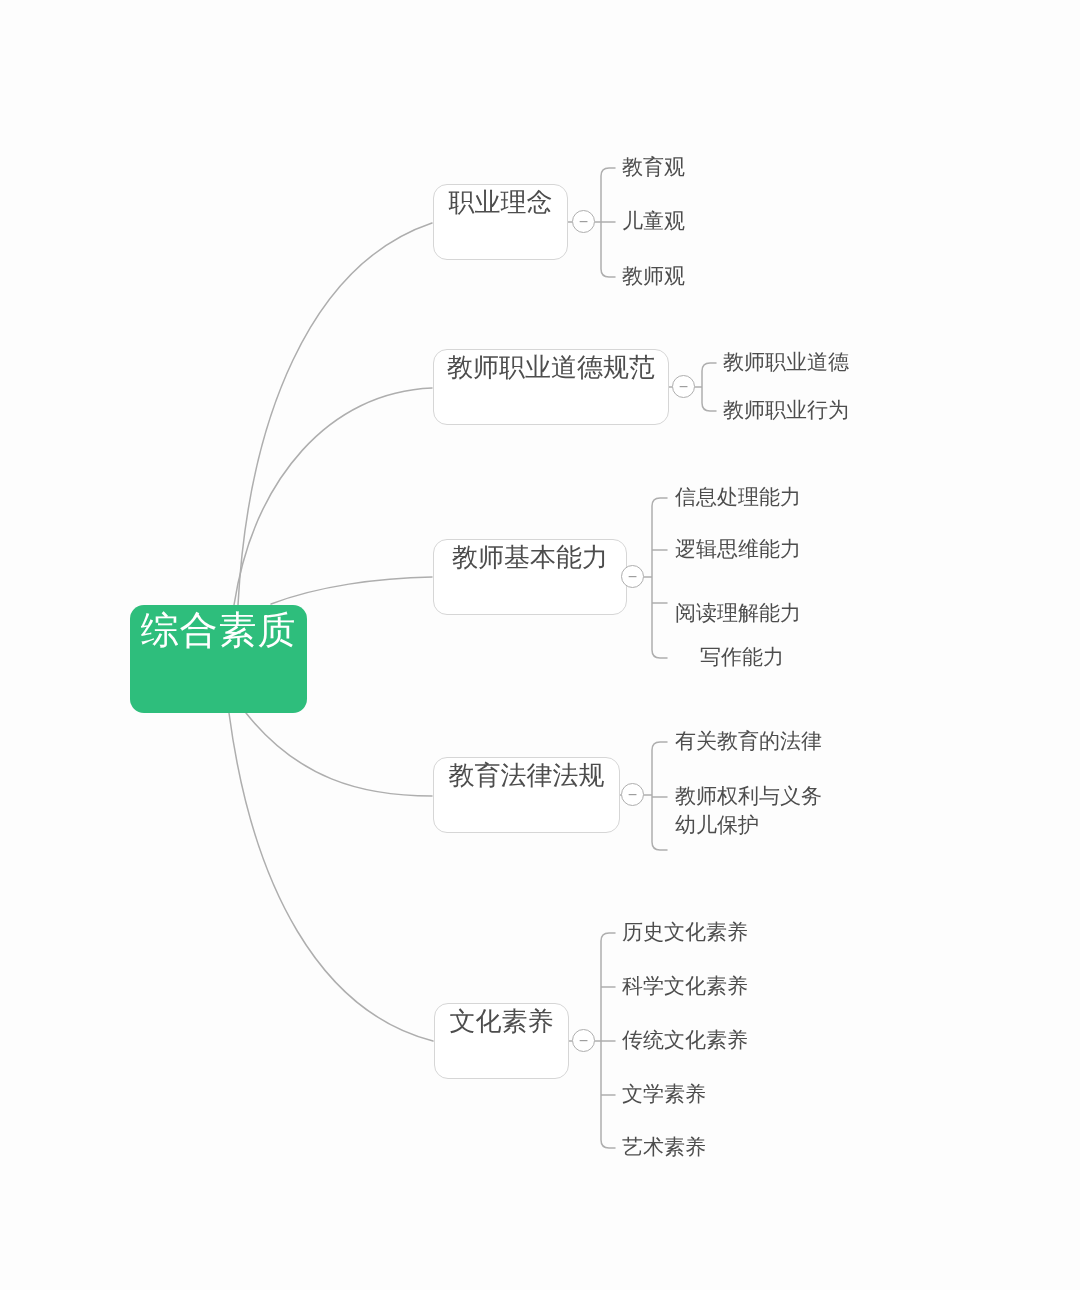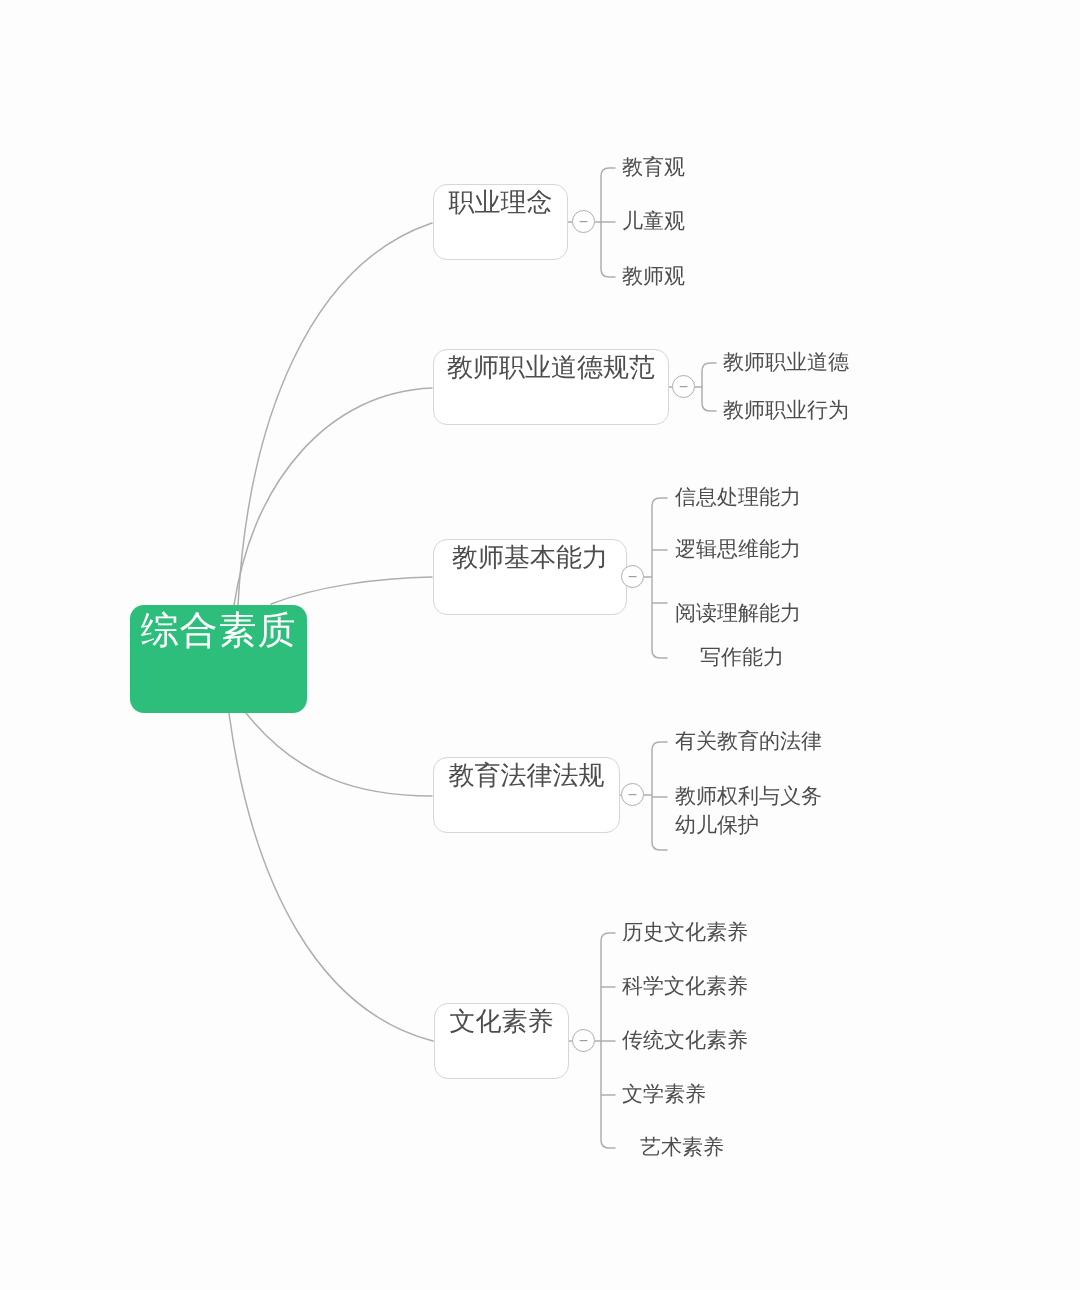--- a/index.html
+++ b/index.html
@@ -165,15 +165,15 @@
   <div class="child" style="left:700px; top:658px;">写作能力</div>
 
   <div class="child" style="left:675px; top:742px;">有关教育的法律</div>
   <div class="child" style="left:675px; top:797px;text-align:center;">教师权利与义务</div>
   <div class="child" style="left:675px; top:826px;">幼儿保护</div>
 
   <div class="child" style="left:622px; top:933px;">历史文化素养</div>
   <div class="child" style="left:622px; top:987px;">科学文化素养</div>
   <div class="child" style="left:622px; top:1041px;">传统文化素养</div>
   <div class="child" style="left:622px; top:1095px;">文学素养</div>
-  <div class="child" style="left:640px; top:1148px;">艺术素养</div>
+  <div class="child" style="left:622px; top:1148px;">艺术素养</div>
 
 </div>
 
 </body></html>

